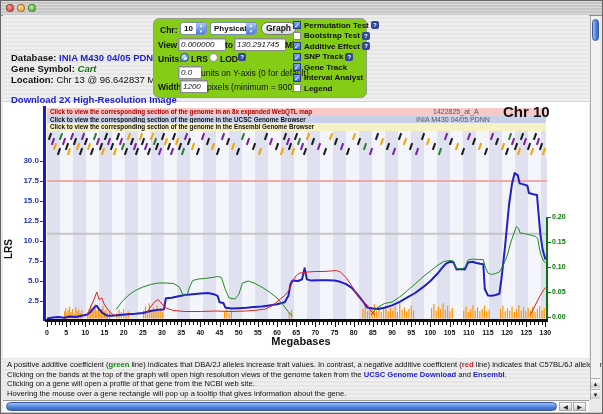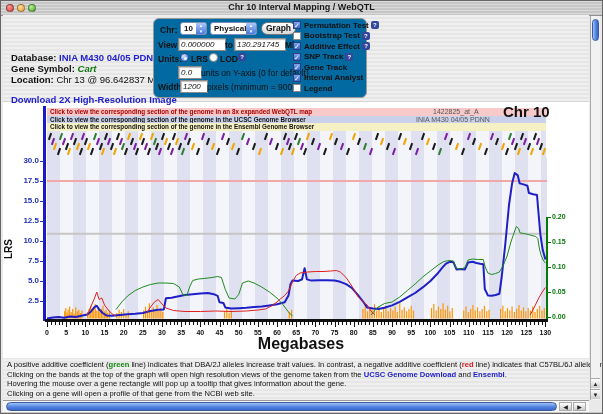--- a/index.html
+++ b/index.html
@@ -17,21 +17,21 @@
   
   .pinstripe{background:repeating-linear-gradient(180deg,#efefef 0 2px,#e6e6e6 2px 4px);}
   #whiteband{position:absolute;left:2px;top:100px;width:586px;height:256px;background:#ffffff;border-top:1px solid #d5d5d5;}
   
   .mv-title{position:absolute;left:10px;top:20px;font-size:13px;font-weight:bold;color:#000;}
   .info{position:absolute;left:10px;font-size:9.5px;color:#111;white-space:nowrap;}
   .info b{font-weight:bold;}
   .lnk{color:#2222cc;font-weight:bold;text-decoration:none;cursor:pointer;}
   .gene-sym{color:#117711;font-weight:bold;font-style:italic;}
   
-  #ctrlbox{position:absolute;left:152px;top:17px;width:212px;height:78px;background:#0369a1;border:1px solid #999;border-radius:6px;}
+  #ctrlbox{position:absolute;left:152px;top:17px;width:212px;height:78px;background:#84cc16;border:1px solid #999;border-radius:6px;}
   .clabel{position:absolute;font-size:8.5px;font-weight:bold;color:#111;white-space:nowrap;}
   .tinput{position:absolute;height:11px;border:1px solid #8a8a8a;box-shadow:inset 1px 1px 1px rgba(0,0,0,.25);font-size:8px;font-style:italic;font-family:"Liberation Sans","DejaVu Sans",sans-serif;padding:0 2px;background:#fff;color:#111;}
   .dd{position:absolute;height:13px;background:#fff;border:1px solid #7a8db8;border-radius:3px;font-size:8px;font-weight:bold;color:#111;box-sizing:border-box;}
   .dd .txt{position:absolute;left:3px;top:1px;}
   .dd .step{position:absolute;right:0;top:0;bottom:0;width:10px;border-radius:0 2px 2px 0;background:linear-gradient(180deg,#a8c6f8,#4a79dd);color:#fff;font-size:4.5px;line-height:5.5px;text-align:center;}
   .aquabtn{position:absolute;height:13px;border:1px solid #777;border-radius:7px;background:linear-gradient(180deg,#ffffff,#d8d8d8);font-size:8.5px;font-weight:bold;color:#111;text-align:center;box-sizing:border-box;}
   .radio{position:absolute;width:9px;height:9px;border-radius:50%;box-sizing:border-box;}
   .radio.on{background:radial-gradient(circle at 35% 30%,#cfe2ff,#3f6fd8);border:1px solid #2a4a9a;}
   .radio.on::after{content:"";position:absolute;left:2.5px;top:2.5px;width:3px;height:3px;border-radius:50%;background:#fff;}
   .radio.off{background:#fff;border:1px solid #888;}
@@ -55,21 +55,21 @@
   #plot-svg{position:absolute;left:46px;top:156px;}
   #ruler{position:absolute;left:44px;top:318px;width:503px;height:3px;background:#111;}
   .xtick{position:absolute;width:1px;background:#111;}
   .xlab{position:absolute;width:20px;text-align:center;font-size:7px;font-weight:bold;color:#111;}
   .ylab{position:absolute;width:24px;text-align:right;font-size:8px;font-weight:bold;color:#2233bb;}
   .ytick{position:absolute;width:4px;height:1.5px;background:#2233bb;}
   .rlab{position:absolute;font-size:7px;font-weight:bold;color:#067806;}
   .rtick{position:absolute;width:5px;height:1.5px;background:#067806;}
   #raxis{position:absolute;left:544.5px;top:216px;width:2.5px;height:102px;background:#067806;}
   #lrslabel{position:absolute;left:2px;top:218px;height:40px;writing-mode:vertical-rl;transform:rotate(180deg);font-size:10px;font-weight:bold;color:#111;}
-  #megabases{position:absolute;left:245px;top:334px;width:110px;text-align:center;font-size:16px;font-weight:bold;color:#111;}
+  #megabases{position:absolute;left:245px;top:334px;width:110px;text-align:center;font-size:11px;font-weight:bold;color:#111;}
   .ovl{position:absolute;font-size:7px;color:#555;white-space:nowrap;}
   #chrbig{position:absolute;left:502px;top:102px;font-size:15px;font-weight:bold;color:#111;white-space:nowrap;}
   
   #footer{position:absolute;left:6px;top:359px;width:580px;}
   .fline{font-size:7.6px;color:#111;line-height:9.6px;white-space:nowrap;}
   .tk-green{color:#118811;font-weight:bold;}
   .tk-red{color:#cc2222;font-weight:bold;}
   .tk-link{color:#2222cc;font-weight:bold;cursor:pointer;}
   
   #vscroll{position:absolute;left:589px;top:15px;width:10px;height:384px;background:#f2f2f2;border-left:1px solid #aaa;box-sizing:border-box;}
@@ -81,21 +81,20 @@
   #bottomedge{position:absolute;left:0;top:411px;width:100%;height:3px;background:linear-gradient(180deg,#d0d0d0,#9d9d9d);}
 </style>
 </head>
 <body>
 
 <div id="window">
   <div class="titlebar">
     <span class="tl red"></span>
     <span class="tl yellow"></span>
     <span class="tl green"></span>
-    <div class="wtitle">Chr 10 Interval Mapping / WebQTL</div>
   </div>
 
   <div class="abs pinstripe" style="left:2px;top:14px;width:586px;height:397px;"></div>
   <div id="whiteband"></div>
 
   <div class="info" style="top:51px;">
     <b>Database:</b>
     <span class="lnk">INIA M430 04/05 PDNN</span>
   </div>
   <div class="info" style="top:62px;">
@@ -624,22 +623,22 @@
       <div class="xlab" style="left: 457.74px; top: 328px;">110</div>
       <div class="xlab" style="left: 476.91px; top: 328px;">115</div>
       <div class="xlab" style="left: 496.08px; top: 328px;">120</div>
       <div class="xlab" style="left: 515.25px; top: 328px;">125</div>
       <div class="xlab" style="left: 534.42px; top: 328px;">130</div>
     </div>
 
   <div id="footer">
       <div class="fline"><span>A positive additive coefficient (</span><span class="tk-green">green</span><span> line) indicates that DBA/2J alleles increase trait values. In contrast, a negative additive coefficient (</span><span class="tk-red">red</span><span> line) indicates that C57BL/6J alleles increase trait values.</span></div>
       <div class="fline"><span>Clicking on the bands at the top of the graph will open high resolution views of the genome taken from the </span><span class="tk-link">UCSC Genome Download</span><span> and </span><span class="tk-link">Ensembl</span><span>.</span></div>
+      <div class="fline"><span>Clicking on a gene will open a profile of that gene from the NCBI web site.</span></div>
       <div class="fline"><span>Hovering the mouse over a gene rectangle will pop up a tooltip that gives information about the gene.</span></div>
-      <div class="fline"><span>Clicking on a gene will open a profile of that gene from the NCBI web site.</span></div>
     </div>
 
   <div id="vscroll">
     <div id="vthumb"></div>
     <div class="varrow" style="top:362px;">▲</div>
     <div class="varrow" style="top:373px;">▼</div>
   </div>
   <div id="hscroll">
     <div id="hthumb"></div>
     <div class="harrow" style="left:556px;">◀</div>

